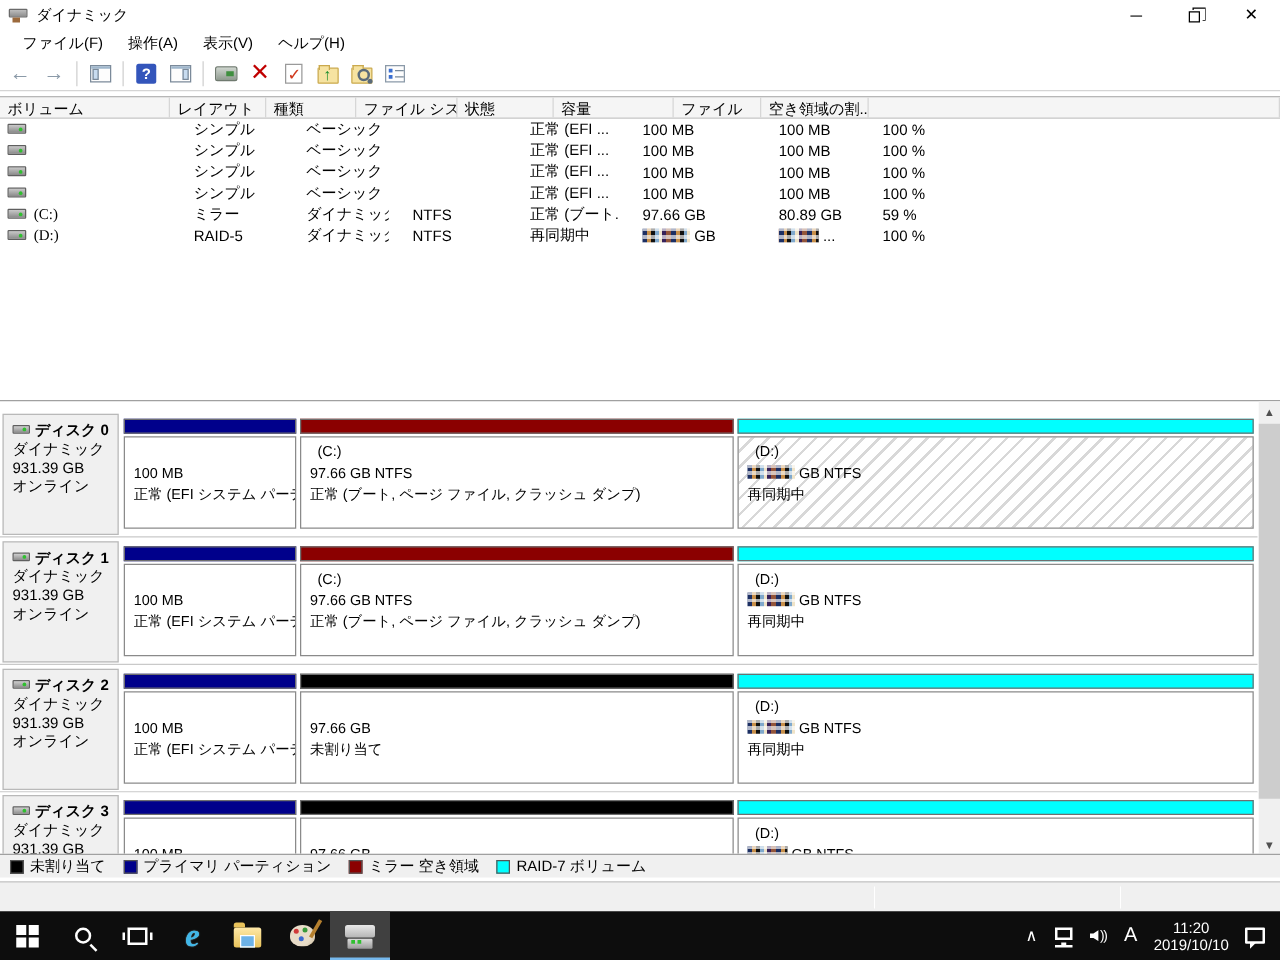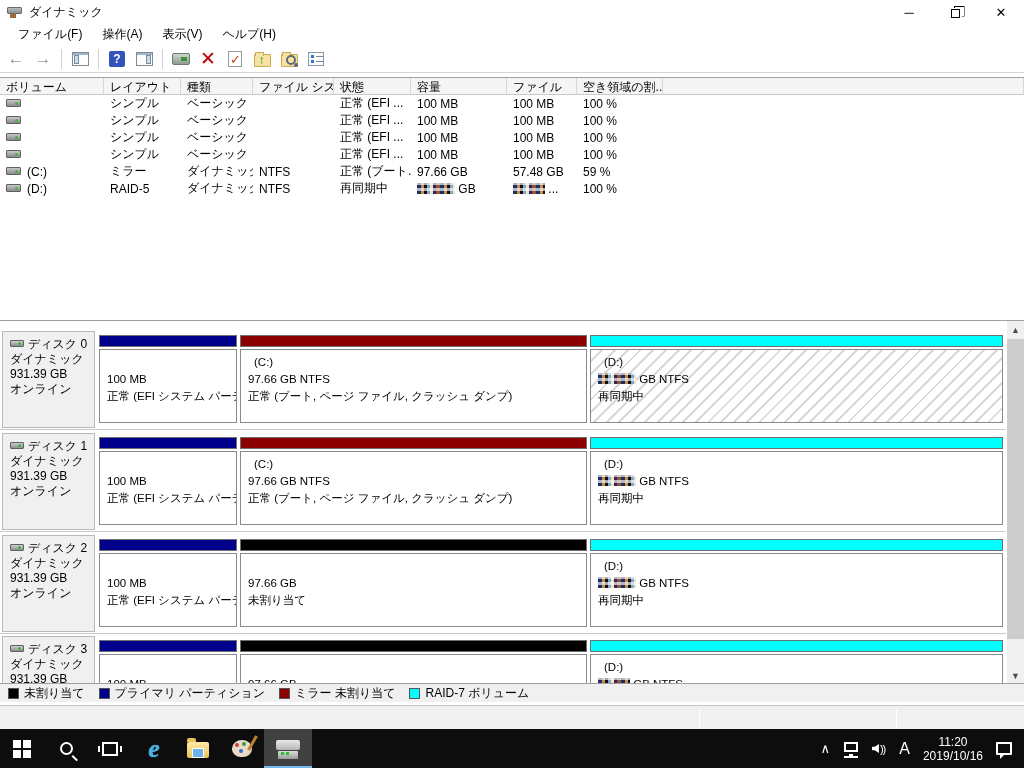--- a/index.html
+++ b/index.html
@@ -37,31 +37,31 @@
   .folder-ico.up:after{content:"↑";position:absolute;left:4px;top:-3px;color:#1f8f2f;font-weight:bold;font-size:13px;}
   .folder-ico.mag:after{content:"";position:absolute;left:4px;top:0px;width:6px;height:6px;border:2px solid #5a6b7a;border-radius:50%;box-shadow:5px 5px 0 -3px #5a6b7a;}
   .list-ico{width:16px;height:14px;background:#fdfdfd;border:1px solid #8a99a8;position:relative;}
   .list-ico:before{content:"";position:absolute;left:2px;top:2px;width:3px;height:3px;background:#3a6ed0;box-shadow:0 5px 0 #3a6ed0;}
   .list-ico:after{content:"";position:absolute;left:7px;top:3px;width:7px;height:1px;background:#7a8a9a;box-shadow:0 5px 0 #7a8a9a;}
 
   
   .top-pane{position:absolute;left:0;top:77px;width:1024px;height:241px;background:#fff;border-top:1px solid #a0a0a0;}
   .vt-header{display:flex;height:17px;background:#f5f5f5;border-bottom:1px solid #c8c8c8;}
   .vt-h{border-right:1px solid #d6d6d6;padding:1px 0 0 6px;white-space:nowrap;overflow:hidden;font-size:12px;}
-  .vt-row{display:flex;height:17px;align-items:center;}
+  .vt-row{display:flex;height:17px;align-items:center;gap:13px;}
   .vt-c{padding-left:6px;white-space:nowrap;overflow:hidden;font-size:12px;}
-  .c0{width:104px;}.c1{width:77px;}.c2{width:72px;}.c3{width:81px;}.c4{width:77px;}.c5{width:96px;}.c6{width:70px;}.c7{width:86px;}.c8{flex:1;}
+  .c0{width:136px;font-family:Liberation Serif, serif;}.c1{width:77px;}.c2{width:72px;}.c3{width:81px;}.c4{width:77px;}.c5{width:96px;}.c6{width:70px;}.c7{width:86px;}.c8{flex:1;}
   .vol-ico{display:inline-block;width:15px;height:8px;background:linear-gradient(#c9c9c9,#8a8a8a);border:1px solid #5f5f5f;border-radius:1px;position:relative;vertical-align:middle;margin:0 6px 2px 0;}
   .vol-ico:before{content:"";position:absolute;right:2px;top:2px;width:3px;height:3px;background:#2fbf2f;border-radius:50%;}
 
   
   .bottom-pane{position:absolute;left:0;top:320px;width:1024px;height:363px;background:#fff;border-top:1px solid #a0a0a0;overflow:hidden;}
   .disk-row{position:absolute;left:0;width:1006px;height:101px;border-bottom:1px solid #c9c9c9;background:#fff;}
   .disk-label{position:absolute;left:2px;top:2px;width:93px;height:97px;background:#f0f0f0;border:1px solid #b9b9b9;padding:5px 4px 0 7px;line-height:15px;font-size:12px;}
-  .disk-label b{font-weight:normal;}
+  .disk-label b{font-weight:bold;}
   .disk-ico{display:inline-block;width:14px;height:7px;background:linear-gradient(#cfcfcf,#8d8d8d);border:1px solid #5f5f5f;border-radius:1px;position:relative;vertical-align:middle;margin:0 4px 2px 0;}
   .disk-ico:before{content:"";position:absolute;right:2px;top:1px;width:3px;height:3px;background:#2fbf2f;border-radius:50%;}
   .part{position:absolute;top:6px;height:92px;}
   .part .bar{height:12px;border:1px solid #6f6f6f;}
   .bar.navy{background:#00008b;}
   .bar.darkred{background:#8b0000;}
   .bar.black{background:#000000;}
   .bar.cyan{background:#00ffff;}
   .part .pbox{margin-top:2px;height:74px;background:#fff;border:1px solid #8a8a8a;padding:4px 2px 0 7px;font-size:11.5px;line-height:17px;overflow:hidden;white-space:nowrap;}
   .part .pbox.hatch{background:repeating-linear-gradient(135deg,#ffffff 0 7px,#d8d8d8 7px 9px);}
@@ -240,21 +240,21 @@
     <div class="vt-c c6">100 MB</div>
     <div class="vt-c c7">100 %</div>
   </div>
   <div class="vt-row">
     <div class="vt-c c0"><span class="vol-ico"></span><span>(C:)</span></div>
     <div class="vt-c c1">ミラー</div>
     <div class="vt-c c2">ダイナミック</div>
     <div class="vt-c c3">NTFS</div>
     <div class="vt-c c4">正常 (ブート...</div>
     <div class="vt-c c5">97.66 GB</div>
-    <div class="vt-c c6">57.48 GB</div>
+    <div class="vt-c c6">80.89 GB</div>
     <div class="vt-c c7">59 %</div>
   </div>
   <div class="vt-row">
     <div class="vt-c c0"><span class="vol-ico"></span><span>(D:)</span></div>
     <div class="vt-c c1">RAID-5</div>
     <div class="vt-c c2">ダイナミック</div>
     <div class="vt-c c3">NTFS</div>
     <div class="vt-c c4">再同期中</div>
     <div class="vt-c c5"><span class="mosaic"></span> <span>GB</span></div>
     <div class="vt-c c6"><span class="mosaic small"></span> <span>...</span></div>
@@ -403,21 +403,21 @@
   <div class="lg-item">
     <span class="lg-sw" style="background:#000000;"></span>
     <span>未割り当て</span>
   </div>
   <div class="lg-item">
     <span class="lg-sw" style="background:#00008b;"></span>
     <span>プライマリ パーティション</span>
   </div>
   <div class="lg-item">
     <span class="lg-sw" style="background:#8b0000;"></span>
-    <span>ミラー 未割り当て</span>
+    <span>ミラー 空き領域</span>
   </div>
   <div class="lg-item">
     <span class="lg-sw" style="background:#00ffff;"></span>
     <span>RAID-7 ボリューム</span>
   </div>
 </div>
 
 <div class="statusbar">
   <div class="sb-sep" style="left:699px;"></div>
   <div class="sb-sep" style="left:896px;"></div>
@@ -457,20 +457,20 @@
         <span class="net-glyph"></span>
       </div>
     <div class="tray-item">
         <span class="spk-glyph"></span>
         <span class="spk-waves">))</span>
       </div>
     <div class="tray-item" style="font-size:16px;">A</div>
     <div class="tray-item clock">
       <div>
           <div>11:20</div>
-          <div>2019/10/16</div>
+          <div>2019/10/10</div>
         </div>
     </div>
     <div class="tray-item" style="padding-right:12px;">
         <span class="ac-glyph"></span>
       </div>
   </div>
 </div>
 
 </body></html>

